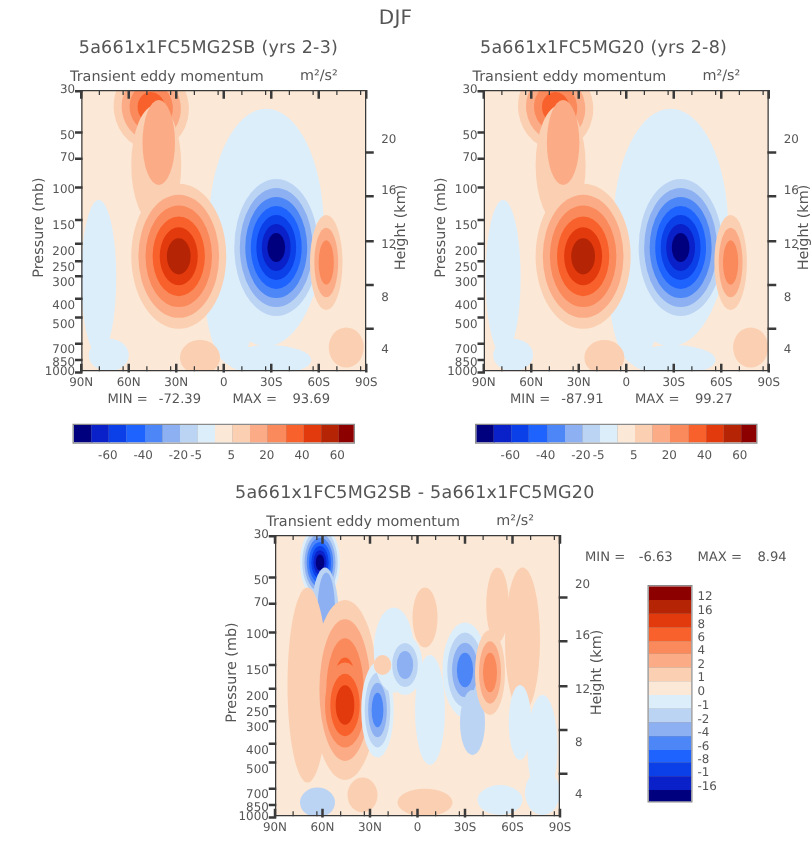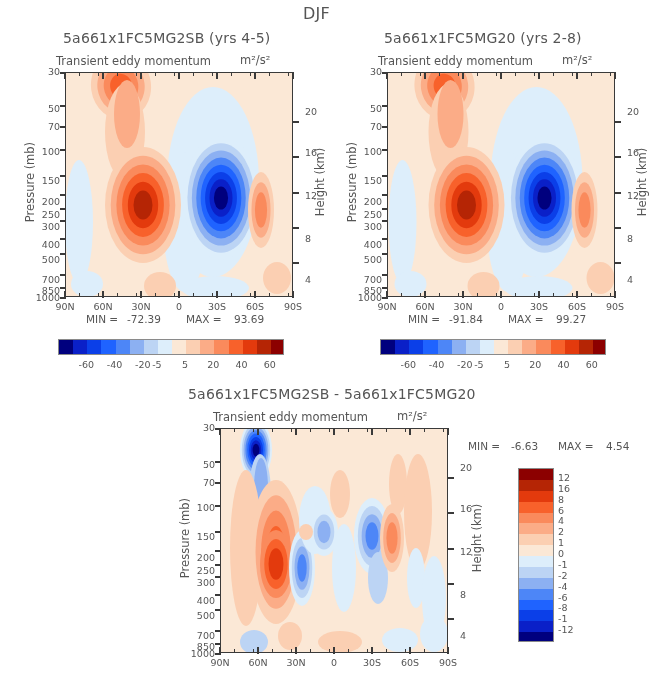--- a/index.html
+++ b/index.html
@@ -21,21 +21,21 @@
   .cbcell{position:absolute;top:0;bottom:0;border-right:1px solid #9a9a9a;}
   .cbwrap{position:absolute;border:1px solid #8a8a8a;box-sizing:border-box;overflow:hidden;}
   .vcell{position:absolute;left:0;right:0;border-bottom:1px solid #8a8a8a;}
   svg{display:block;}
 </style>
 </head>
 <body>
 
 <div class="abs ttl" style="left:303px;top:4px;font-size:16px;">DJF</div>
 
-<div class="abs ttl" style="left:63px;top:30px;">5a661x1FC5MG2SB (yrs 4-5)</div>
+<div class="abs ttl" style="left:63px;top:30px;">5a661x1FC5MG2SB (yrs 2-3)</div>
 <div class="abs sub" style="left:56px;top:54px;">Transient eddy momentum</div>
 <div class="abs sub" style="left:240px;top:53px;">m²/s²</div>
 
 <div class="abs rot" style="left:-15px;top:175px;width:90px;text-align:center;">Pressure (mb)</div>
 <div class="abs rot" style="left:275px;top:175px;width:90px;text-align:center;">Height (km)</div>
 
 <div class="panel" id="p1" style="left:65px;top:72px;width:228px;height:225px;">
     <svg width="228" height="225" viewBox="0 0 228 225">
       <rect width="228" height="225" fill="#fbe8d6"></rect>
       <ellipse cx="148" cy="110" rx="46" ry="95" fill="#ddeefb"></ellipse>
@@ -202,21 +202,21 @@
 
 <div class="abs tickx" style="left:369px;top:301px;width:36px;">90N</div>
 <div class="abs tickx" style="left:407px;top:301px;width:36px;">60N</div>
 <div class="abs tickx" style="left:445px;top:301px;width:36px;">30N</div>
 <div class="abs tickx" style="left:483px;top:301px;width:36px;">0</div>
 <div class="abs tickx" style="left:521px;top:301px;width:36px;">30S</div>
 <div class="abs tickx" style="left:559px;top:301px;width:36px;">60S</div>
 <div class="abs tickx" style="left:597px;top:301px;width:36px;">90S</div>
 
 <div class="abs mm" style="left:408px;top:313px;">MIN =</div>
-<div class="abs mm" style="left:449px;top:313px;">-91.84</div>
+<div class="abs mm" style="left:449px;top:313px;">-87.91</div>
 <div class="abs mm" style="left:508px;top:313px;">MAX =</div>
 <div class="abs mm" style="left:556px;top:313px;">99.27</div>
 
 <div class="cbwrap" id="cb2" style="left:380px;top:339px;width:226px;height:16px;">
     <div class="cbcell" style="left: 0px; width: 14.125px; background: rgb(0, 0, 126);"></div>
     <div class="cbcell" style="left: 14.125px; width: 14.125px; background: rgb(10, 32, 200);"></div>
     <div class="cbcell" style="left: 28.25px; width: 14.125px; background: rgb(11, 63, 232);"></div>
     <div class="cbcell" style="left: 42.375px; width: 14.125px; background: rgb(31, 99, 255);"></div>
     <div class="cbcell" style="left: 56.5px; width: 14.125px; background: rgb(77, 134, 247);"></div>
     <div class="cbcell" style="left: 70.625px; width: 14.125px; background: rgb(140, 176, 242);"></div>
@@ -326,21 +326,21 @@
 <div class="abs tickx" style="left:240px;top:657px;width:36px;">60N</div>
 <div class="abs tickx" style="left:278px;top:657px;width:36px;">30N</div>
 <div class="abs tickx" style="left:316px;top:657px;width:36px;">0</div>
 <div class="abs tickx" style="left:354px;top:657px;width:36px;">30S</div>
 <div class="abs tickx" style="left:392px;top:657px;width:36px;">60S</div>
 <div class="abs tickx" style="left:430px;top:657px;width:36px;">90S</div>
 
 <div class="abs mm" style="left:468px;top:440px;">MIN =</div>
 <div class="abs mm" style="left:511px;top:440px;">-6.63</div>
 <div class="abs mm" style="left:558px;top:440px;">MAX =</div>
-<div class="abs mm" style="left:606px;top:440px;">4.54</div>
+<div class="abs mm" style="left:606px;top:440px;">8.94</div>
 
 <div class="cbwrap" id="cb3" style="left:518px;top:468px;width:36px;height:174px;">
     <div class="vcell" style="top: 0px; height: 10.875px; background: rgb(140, 0, 0);"></div>
     <div class="vcell" style="top: 10.875px; height: 10.875px; background: rgb(181, 37, 5);"></div>
     <div class="vcell" style="top: 21.75px; height: 10.875px; background: rgb(227, 58, 13);"></div>
     <div class="vcell" style="top: 32.625px; height: 10.875px; background: rgb(248, 97, 43);"></div>
     <div class="vcell" style="top: 43.5px; height: 10.875px; background: rgb(250, 138, 92);"></div>
     <div class="vcell" style="top: 54.375px; height: 10.875px; background: rgb(251, 172, 135);"></div>
     <div class="vcell" style="top: 65.25px; height: 10.875px; background: rgb(251, 207, 178);"></div>
     <div class="vcell" style="top: 76.125px; height: 10.875px; background: rgb(251, 232, 214);"></div>
@@ -361,21 +361,21 @@
     <div class="abs vcbnum" style="left: 558px; top: 515.375px;">4</div>
     <div class="abs vcbnum" style="left: 558px; top: 526.25px;">2</div>
     <div class="abs vcbnum" style="left: 558px; top: 537.125px;">1</div>
     <div class="abs vcbnum" style="left: 558px; top: 548px;">0</div>
     <div class="abs vcbnum" style="left: 558px; top: 558.875px;">-1</div>
     <div class="abs vcbnum" style="left: 558px; top: 569.75px;">-2</div>
     <div class="abs vcbnum" style="left: 558px; top: 580.625px;">-4</div>
     <div class="abs vcbnum" style="left: 558px; top: 591.5px;">-6</div>
     <div class="abs vcbnum" style="left: 558px; top: 602.375px;">-8</div>
     <div class="abs vcbnum" style="left: 558px; top: 613.25px;">-1</div>
-    <div class="abs vcbnum" style="left: 558px; top: 624.125px;">-12</div>
+    <div class="abs vcbnum" style="left: 558px; top: 624.125px;">-16</div>
   </div>
 
 <div id="ticklayer">
     <div class="tk abs" style="left: 60px; top: 72px; width: 6px; height: 1.6px;"></div>
     <div class="tk abs" style="left: 60px; top: 105px; width: 6px; height: 1.6px;"></div>
     <div class="tk abs" style="left: 60px; top: 126px; width: 6px; height: 1.6px;"></div>
     <div class="tk abs" style="left: 60px; top: 149px; width: 6px; height: 1.6px;"></div>
     <div class="tk abs" style="left: 60px; top: 175px; width: 6px; height: 1.6px;"></div>
     <div class="tk abs" style="left: 60px; top: 194px; width: 6px; height: 1.6px;"></div>
     <div class="tk abs" style="left: 60px; top: 208px; width: 6px; height: 1.6px;"></div>

